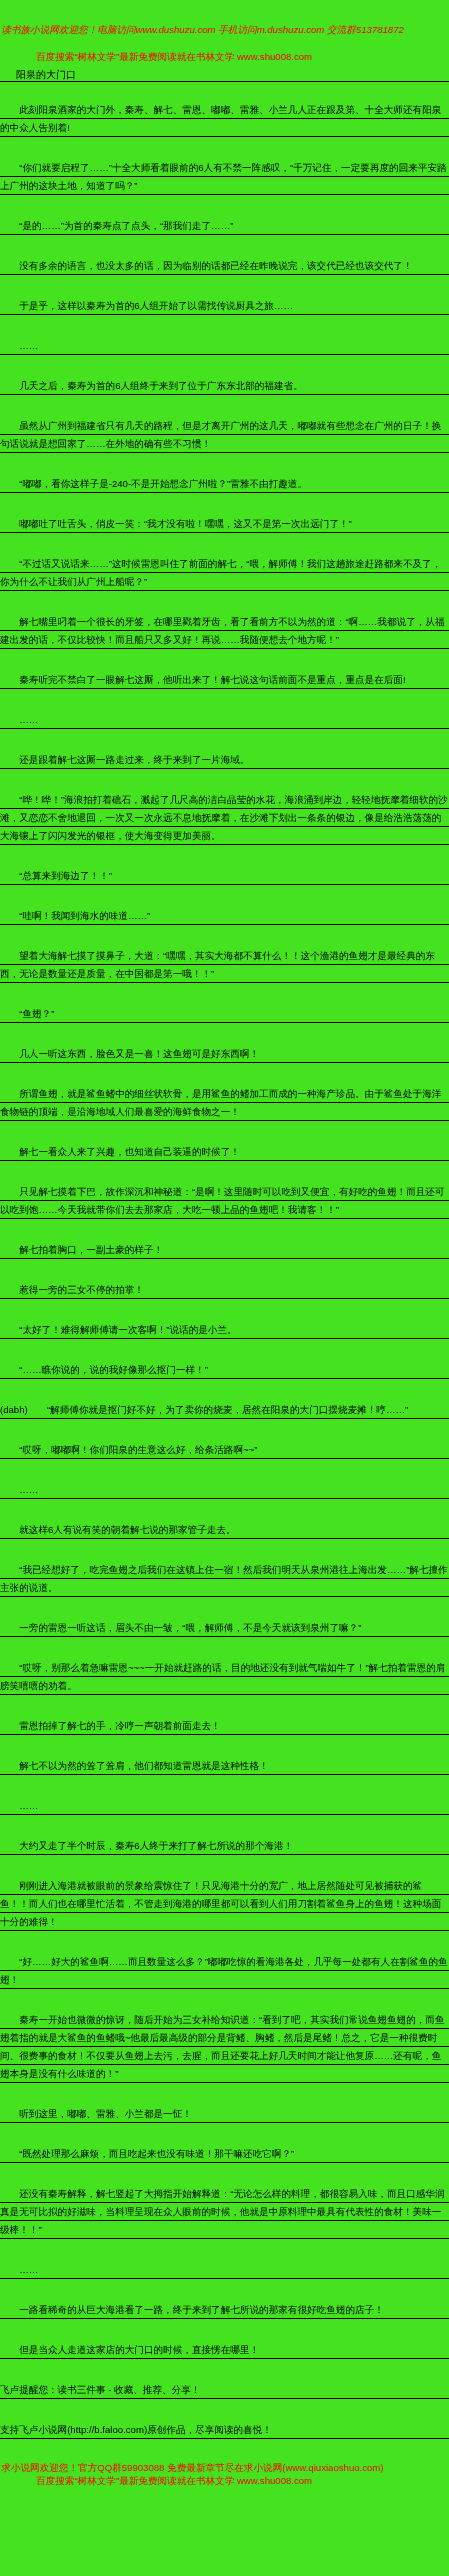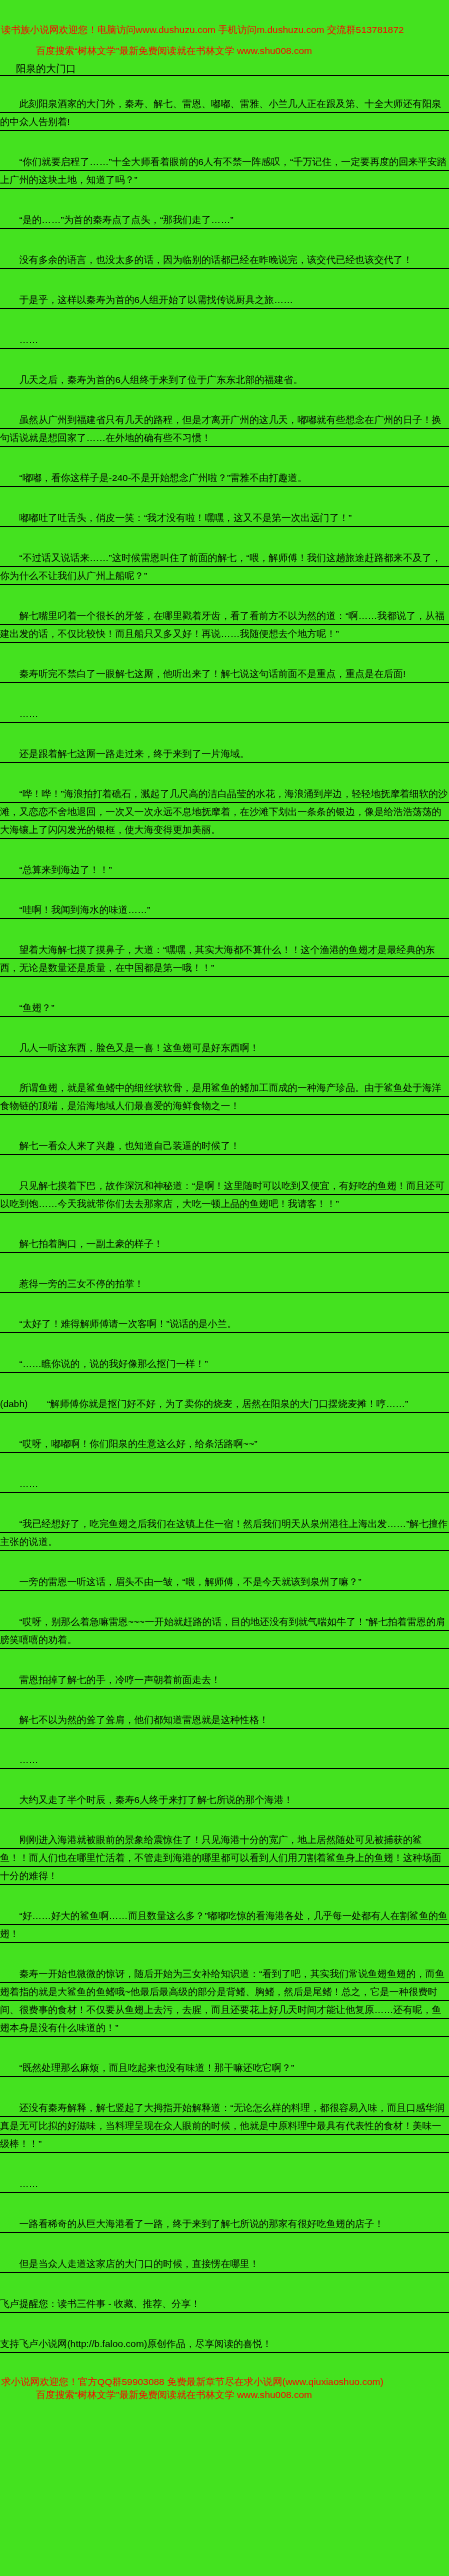--- a/index.html
+++ b/index.html
@@ -22,21 +22,22 @@
     padding-top: 23px;
   }
   .notice {
     color: #FF0000;
     font-size: 9.6px;
     line-height: 13px;
     white-space: pre-wrap;
     padding-left: 1.3px;
   }
   .header .notice-first {
-    margin-bottom: 8px;
+    margin-bottom: 14px;
+    font-style: italic;
   }
   .notice-indent {
     padding-left: 36px;
   }
   .title {
     font-size: 10px;
     font-weight: normal;
     color: #000000;
     margin: 5.1px 0 19px 0;
     padding-left: 16px;
@@ -100,30 +101,32 @@
       <p class="para">所谓鱼翅，就是鲨鱼鳍中的细丝状软骨，是用鲨鱼的鳍加工而成的一种海产珍品。由于鲨鱼处于海洋食物链的顶端，是沿海地域人们最喜爱的海鲜食物之一！</p>
       <p class="para">解七一看众人来了兴趣，也知道自己装逼的时候了！</p>
       <p class="para">只见解七摸着下巴，故作深沉和神秘道：“是啊！这里随时可以吃到又便宜，有好吃的鱼翅！而且还可以吃到饱……今天我就带你们去去那家店，大吃一顿上品的鱼翅吧！我请客！！”</p>
       <p class="para">解七拍着胸口，一副土豪的样子！</p>
       <p class="para">惹得一旁的三女不停的拍掌！</p>
       <p class="para">“太好了！难得解师傅请一次客啊！”说话的是小兰。</p>
       <p class="para">“……瞧你说的，说的我好像那么抠门一样！”</p>
       <p class="para no-indent">(dabh)　　“解师傅你就是抠门好不好，为了卖你的烧麦，居然在阳泉的大门口摆烧麦摊！哼……”</p>
       <p class="para">“哎呀，嘟嘟啊！你们阳泉的生意这么好，给条活路啊~~”</p>
       <p class="para">……</p>
+      <p class="para">就这样6人有说有笑的朝着解七说的那家管子走去。</p>
       <p class="para">“我已经想好了，吃完鱼翅之后我们在这镇上住一宿！然后我们明天从泉州港往上海出发……”解七擅作主张的说道。</p>
       <p class="para">一旁的雷恩一听这话，眉头不由一皱，“喂，解师傅，不是今天就该到泉州了嘛？”</p>
       <p class="para">“哎呀，别那么着急嘛雷恩~~~一开始就赶路的话，目的地还没有到就气喘如牛了！”解七拍着雷恩的肩膀笑嘻嘻的劝着。</p>
       <p class="para">雷恩拍掉了解七的手，冷哼一声朝着前面走去！</p>
       <p class="para">解七不以为然的耸了耸肩，他们都知道雷恩就是这种性格！</p>
       <p class="para">……</p>
       <p class="para">大约又走了半个时辰，秦寿6人终于来打了解七所说的那个海港！</p>
       <p class="para">刚刚进入海港就被眼前的景象给震惊住了！只见海港十分的宽广，地上居然随处可见被捕获的鲨鱼！！而人们也在哪里忙活着，不管走到海港的哪里都可以看到人们用刀割着鲨鱼身上的鱼翅！这种场面十分的难得！</p>
       <p class="para">“好……好大的鲨鱼啊……而且数量这么多？”嘟嘟吃惊的看海港各处，几乎每一处都有人在割鲨鱼的鱼翅！</p>
       <p class="para">秦寿一开始也微微的惊讶，随后开始为三女补给知识道：“看到了吧，其实我们常说鱼翅鱼翅的，而鱼翅着指的就是大鲨鱼的鱼鳍哦~他最后最高级的部分是背鳍、胸鳍，然后是尾鳍！总之，它是一种很费时间、很费事的食材！不仅要从鱼翅上去污，去腥，而且还要花上好几天时间才能让他复原……还有呢，鱼翅本身是没有什么味道的！”</p>
+      <p class="para">听到这里，嘟嘟、雷雅、小兰都是一怔！</p>
       <p class="para">“既然处理那么麻烦，而且吃起来也没有味道！那干嘛还吃它啊？”</p>
       <p class="para">还没有秦寿解释，解七竖起了大拇指开始解释道：“无论怎么样的料理，都很容易入味，而且口感华润真是无可比拟的好滋味，当料理呈现在众人眼前的时候，他就是中原料理中最具有代表性的食材！美味一级棒！！”</p>
       <p class="para">……</p>
       <p class="para">一路看稀奇的从巨大海港看了一路，终于来到了解七所说的那家有很好吃鱼翅的店子！</p>
       <p class="para">但是当众人走道这家店的大门口的时候，直接愣在哪里！</p>
       <p class="para no-indent">飞卢提醒您：读书三件事 - 收藏、推荐、分享！</p>
       <p class="para no-indent">支持飞卢小说网(http://b.faloo.com)原创作品，尽享阅读的喜悦！</p>
     </div>
 
   <div class="footer">

